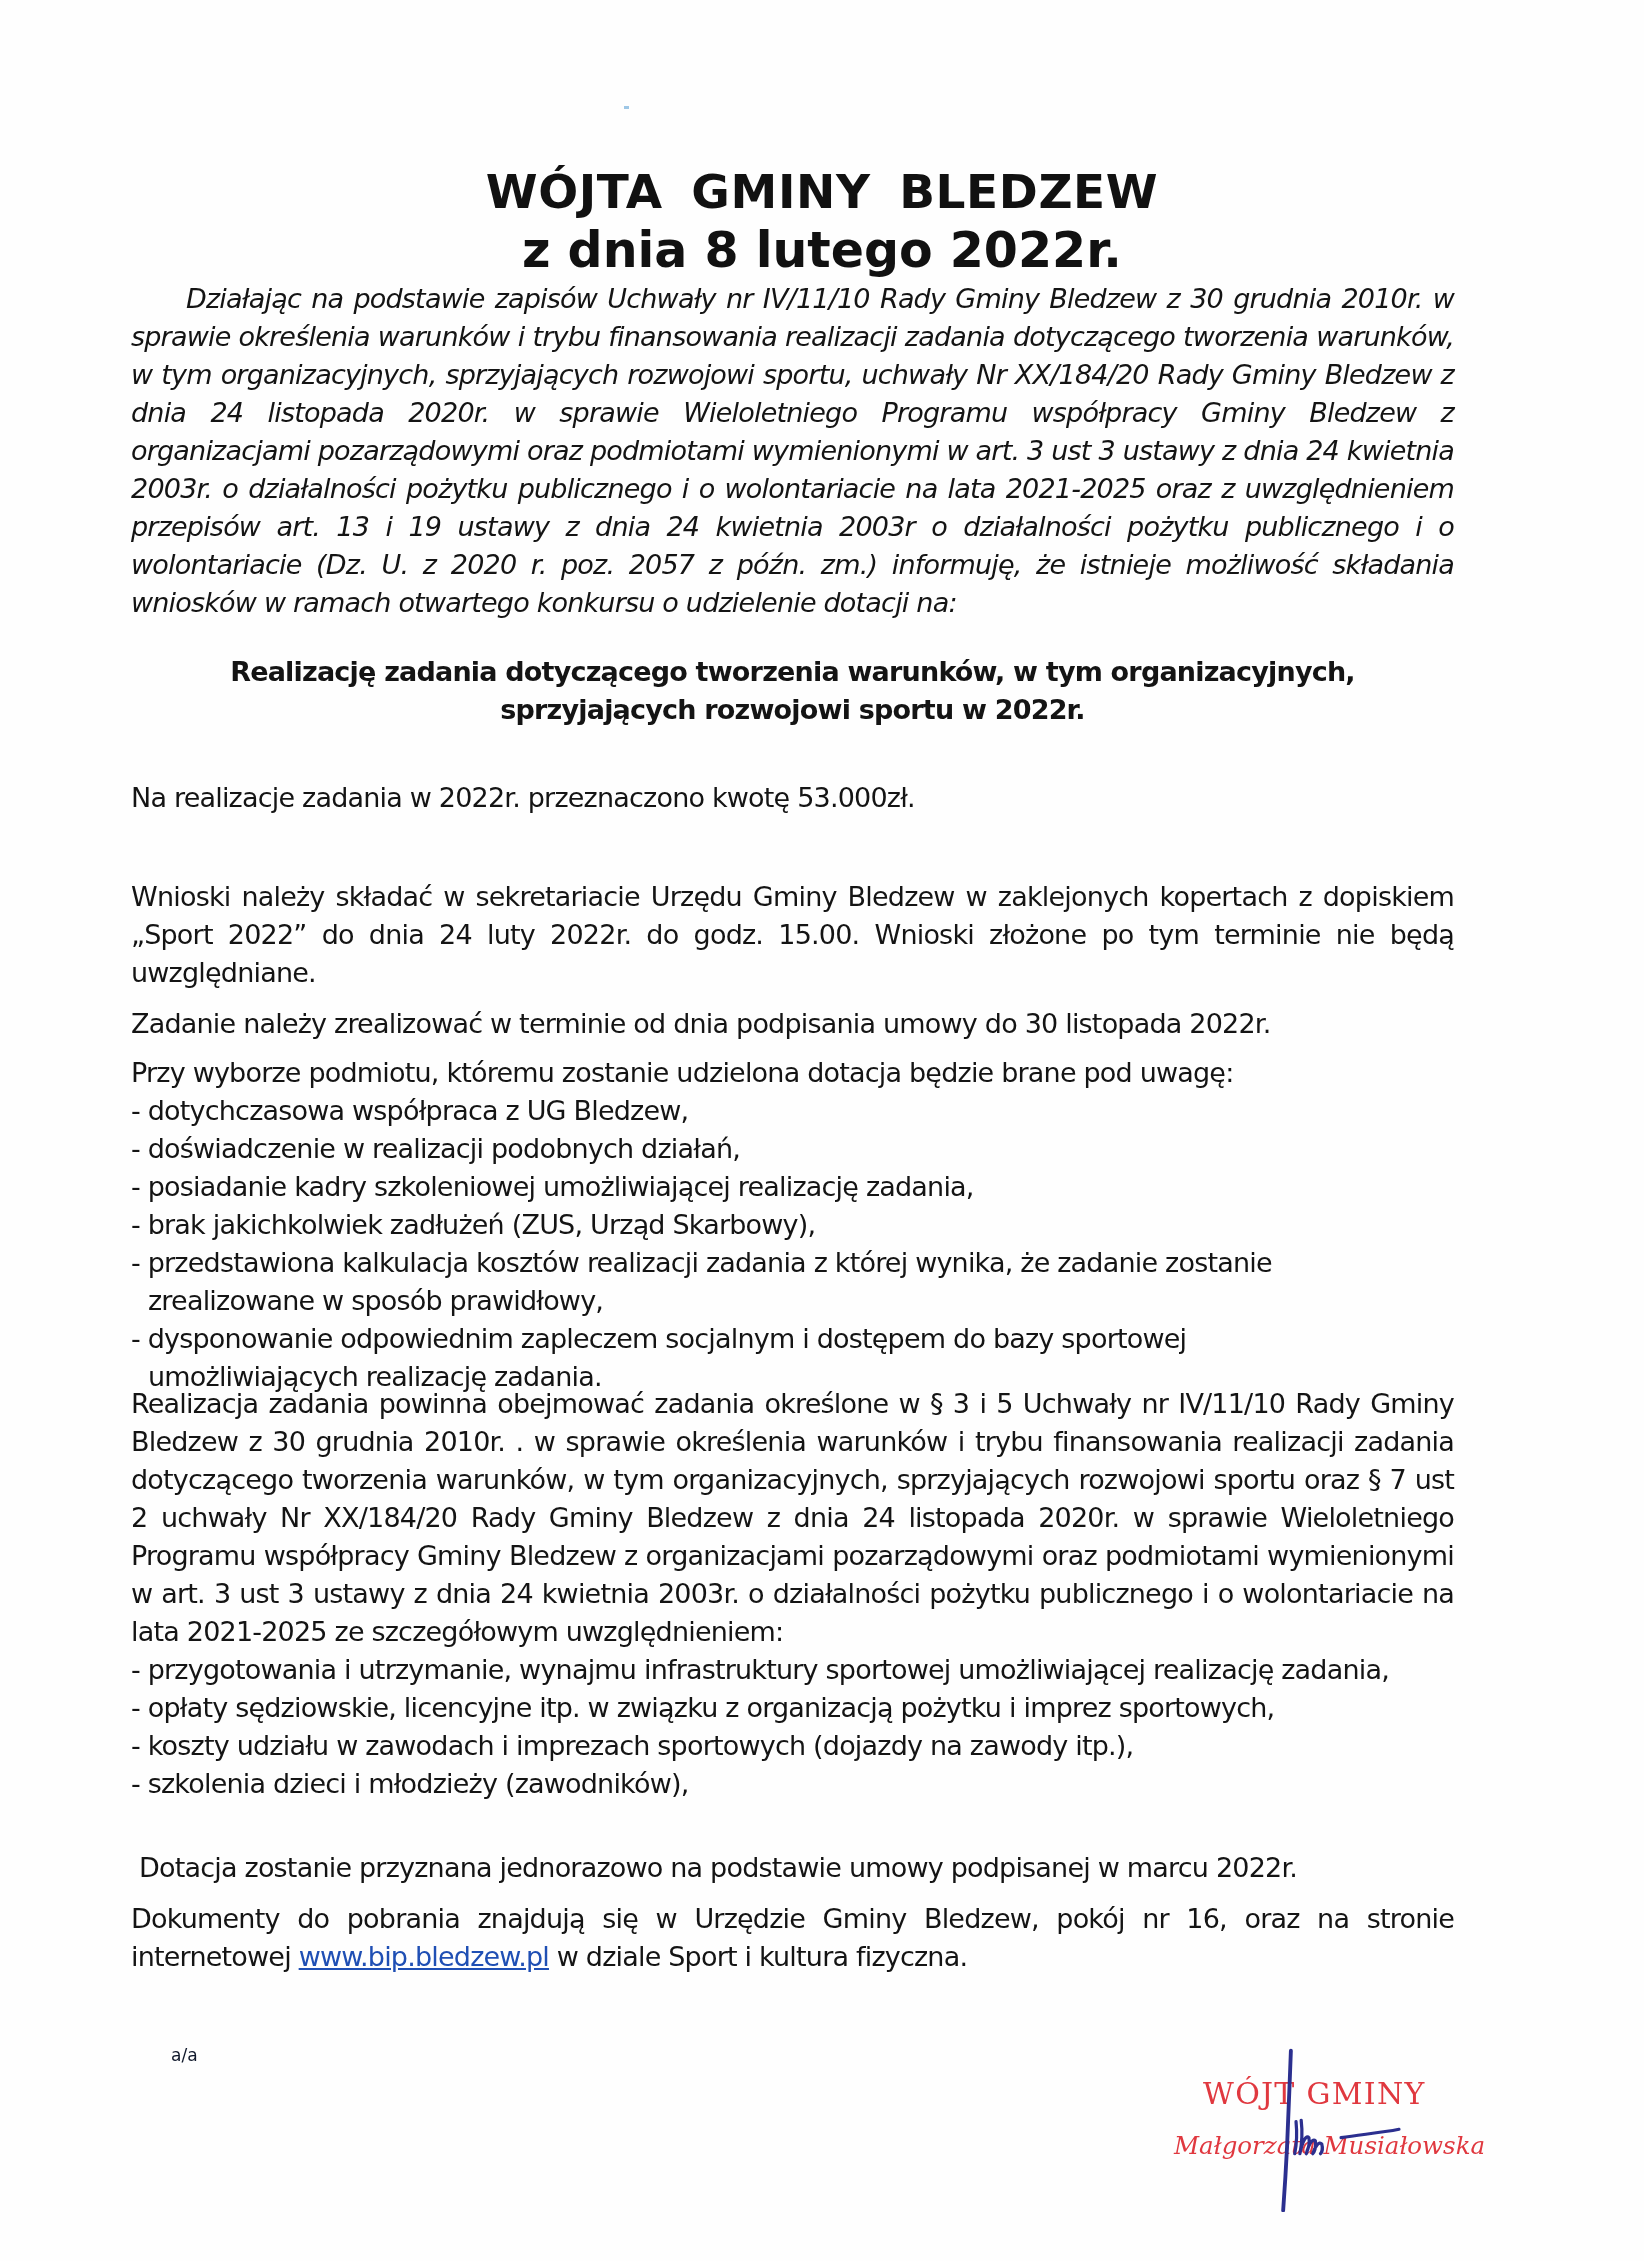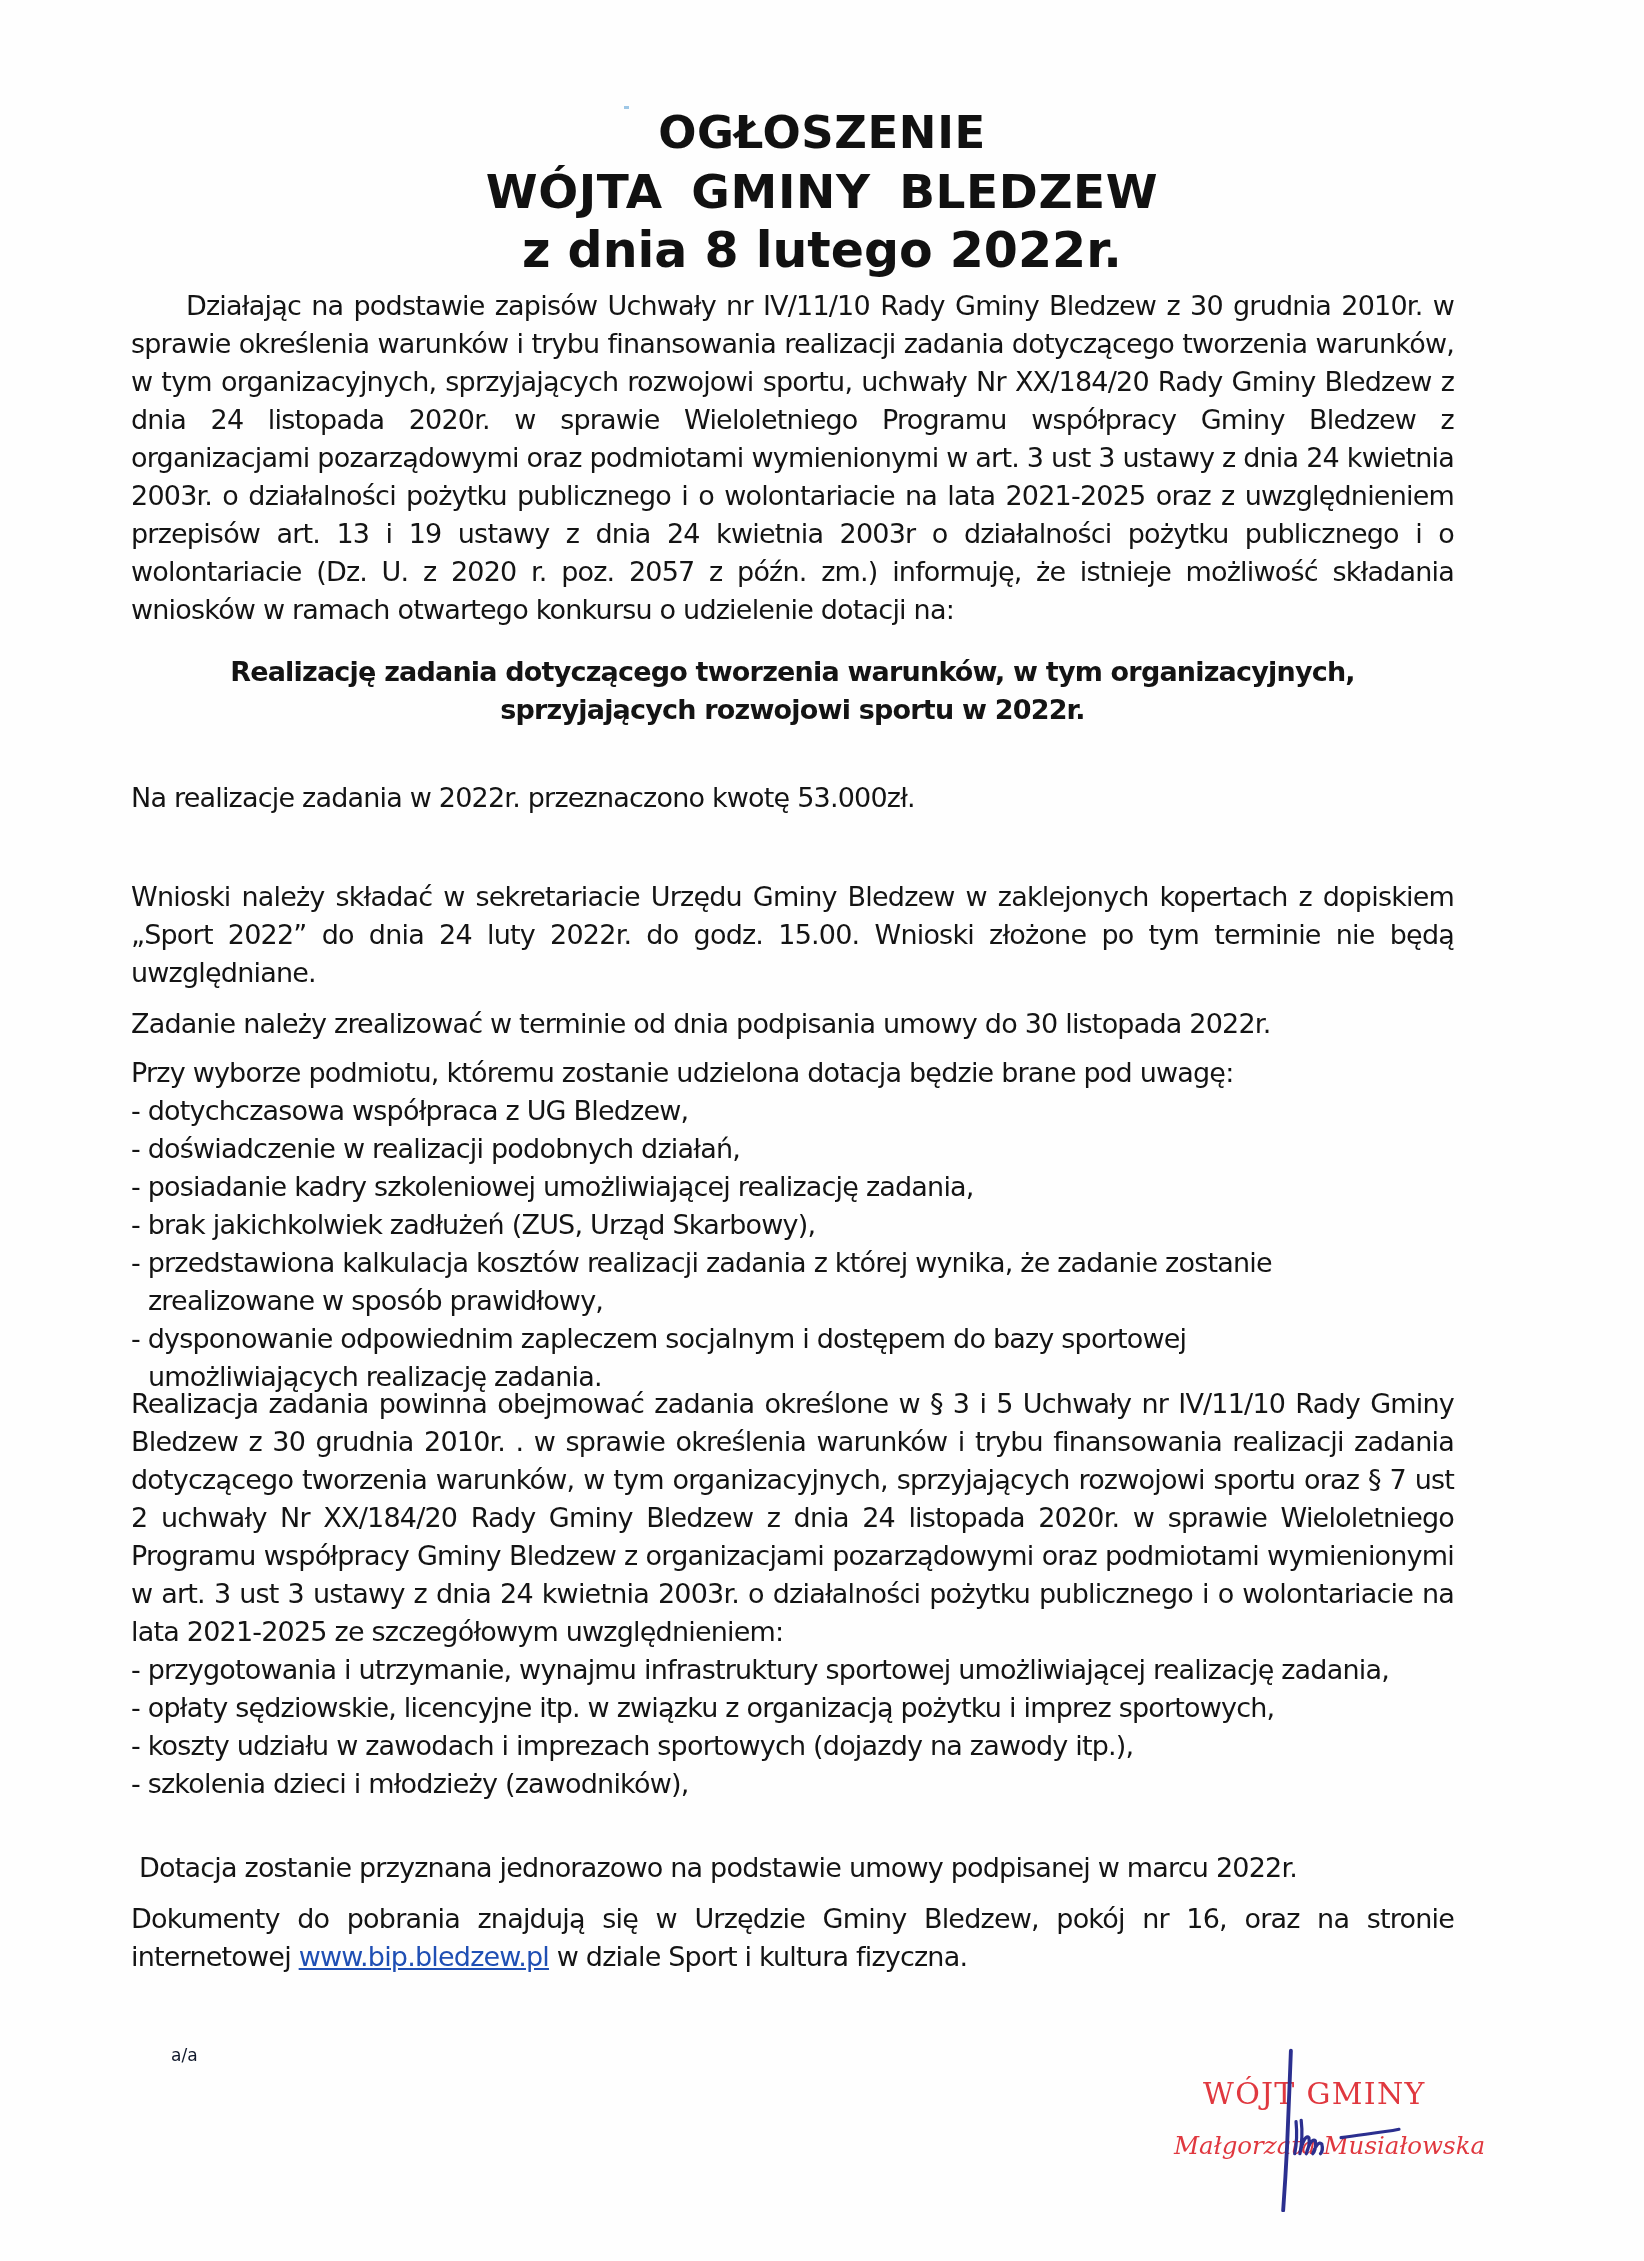--- a/index.html
+++ b/index.html
@@ -9,21 +9,21 @@
     font-family: "DejaVu Sans", sans-serif; color: #141414;
   }
   .header { position: absolute; left: 0; width: 1644px; text-align: center; font-weight: bold; color: #111; }
   .h1 { top: 106px; font-size: 45px; letter-spacing: 0.6px; }
   .h2 { top: 164px; font-size: 47px; word-spacing: 11.6px; letter-spacing: 0.6px; }
   .h3 { top: 222px; font-size: 49px; }
   .body-text {
     position: absolute; left: 131px; width: 1323px; font-size: 27px; line-height: 38px;
     letter-spacing: -0.8px; text-align: justify;
   }
-  .intro { top: 287px; text-indent: 55px; }
+  .intro { top: 280px; text-indent: 55px; font-style: italic; }
   .task-title {
     position: absolute; left: 131px; width: 1323px; top: 653px; text-align: center;
     font-weight: bold; font-size: 27px; line-height: 38px; letter-spacing: -0.8px;
   }
   .para { position: absolute; left: 131px; width: 1323px; font-size: 27px; line-height: 38px; letter-spacing: -0.8px; text-align: justify; }
   .p-amount { top: 779px; }
   .p-prev { top: 829px; }
   .p-apply { top: 878px; }
   .p-deadline { top: 1005px; }
   .p-criteria { top: 1054px; text-align: left; }
@@ -47,21 +47,20 @@
   .signature { position: absolute; left: 1251px; top: 2044px; width: 193px; height: 168px; }
   .scan-mark { position: absolute; background: #9ec7e6; }
 </style>
 </head>
 <body>
 
 <div class="page">
 
   <span class="scan-mark" style="left:624px;top:106px;width:5.2px;height:2.6px;"></span>
 
-  <div class="header h1">OGŁOSZENIE</div>
   <div class="header h2">WÓJTA GMINY BLEDZEW</div>
   <div class="header h3">z dnia 8 lutego 2022r.</div>
 
   <div class="body-text intro">Działając na podstawie zapisów Uchwały nr IV/11/10 Rady Gminy Bledzew z 30 grudnia 2010r. w sprawie określenia warunków i trybu finansowania realizacji zadania dotyczącego tworzenia warunków, w tym organizacyjnych, sprzyjających rozwojowi sportu, uchwały Nr XX/184/20 Rady Gminy Bledzew z dnia 24 listopada 2020r. w sprawie Wieloletniego Programu współpracy Gminy Bledzew z organizacjami pozarządowymi oraz podmiotami wymienionymi w art. 3 ust 3 ustawy z dnia 24 kwietnia 2003r. o działalności pożytku publicznego i o wolontariacie na lata 2021-2025 oraz z uwzględnieniem przepisów art. 13 i 19 ustawy z dnia 24 kwietnia 2003r o działalności pożytku publicznego i o wolontariacie (Dz. U. z 2020 r. poz. 2057 z późn. zm.) informuję, że istnieje możliwość składania wniosków w ramach otwartego konkursu o udzielenie dotacji na:</div>
 
   <div class="task-title">
     <div>Realizację zadania dotyczącego tworzenia warunków, w tym organizacyjnych,</div>
     <div>sprzyjających rozwojowi sportu w 2022r.</div>
   </div>
 

